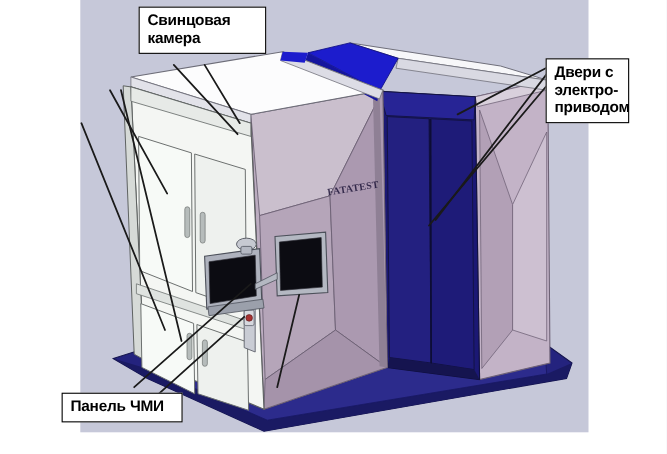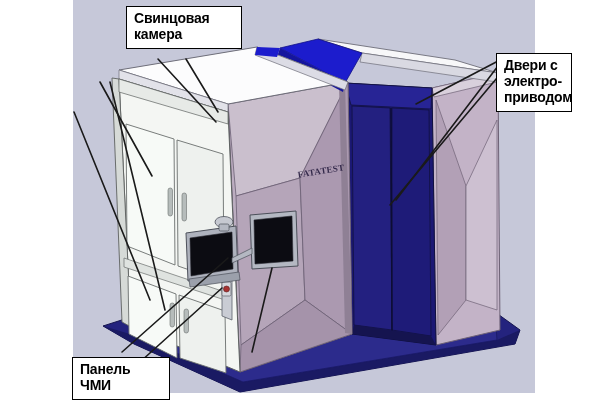--- a/index.html
+++ b/index.html
@@ -44,21 +44,21 @@
     line-height: 1.14;
     letter-spacing: -0.2px;
     padding: 4px 7px 5px 7px;
     box-sizing: border-box;
     white-space: pre-line;
     z-index: 40;
   }
   #callout-0 { left: 10px;  top: 22px;  width: 104px; }
   #callout-1 { left: 126px; top: 6px;   width: 116px;  }
   #callout-2 { left: 496px; top: 12px;  width: 76px; margin-top: 41px; }
-  #callout-3 { left: 72px;  top: 357px; width: 98px; }
+  #callout-3 { left: 56px;  top: 357px; width: 110px; }
   .brandmark {
     position: absolute;
     left: 290px;
     top: 166px;
     width: 62px;
     z-index: 30;
     color: #231a3d;
     font-family: "Liberation Serif", serif;
     font-weight: 700;
     font-size: 9px;

